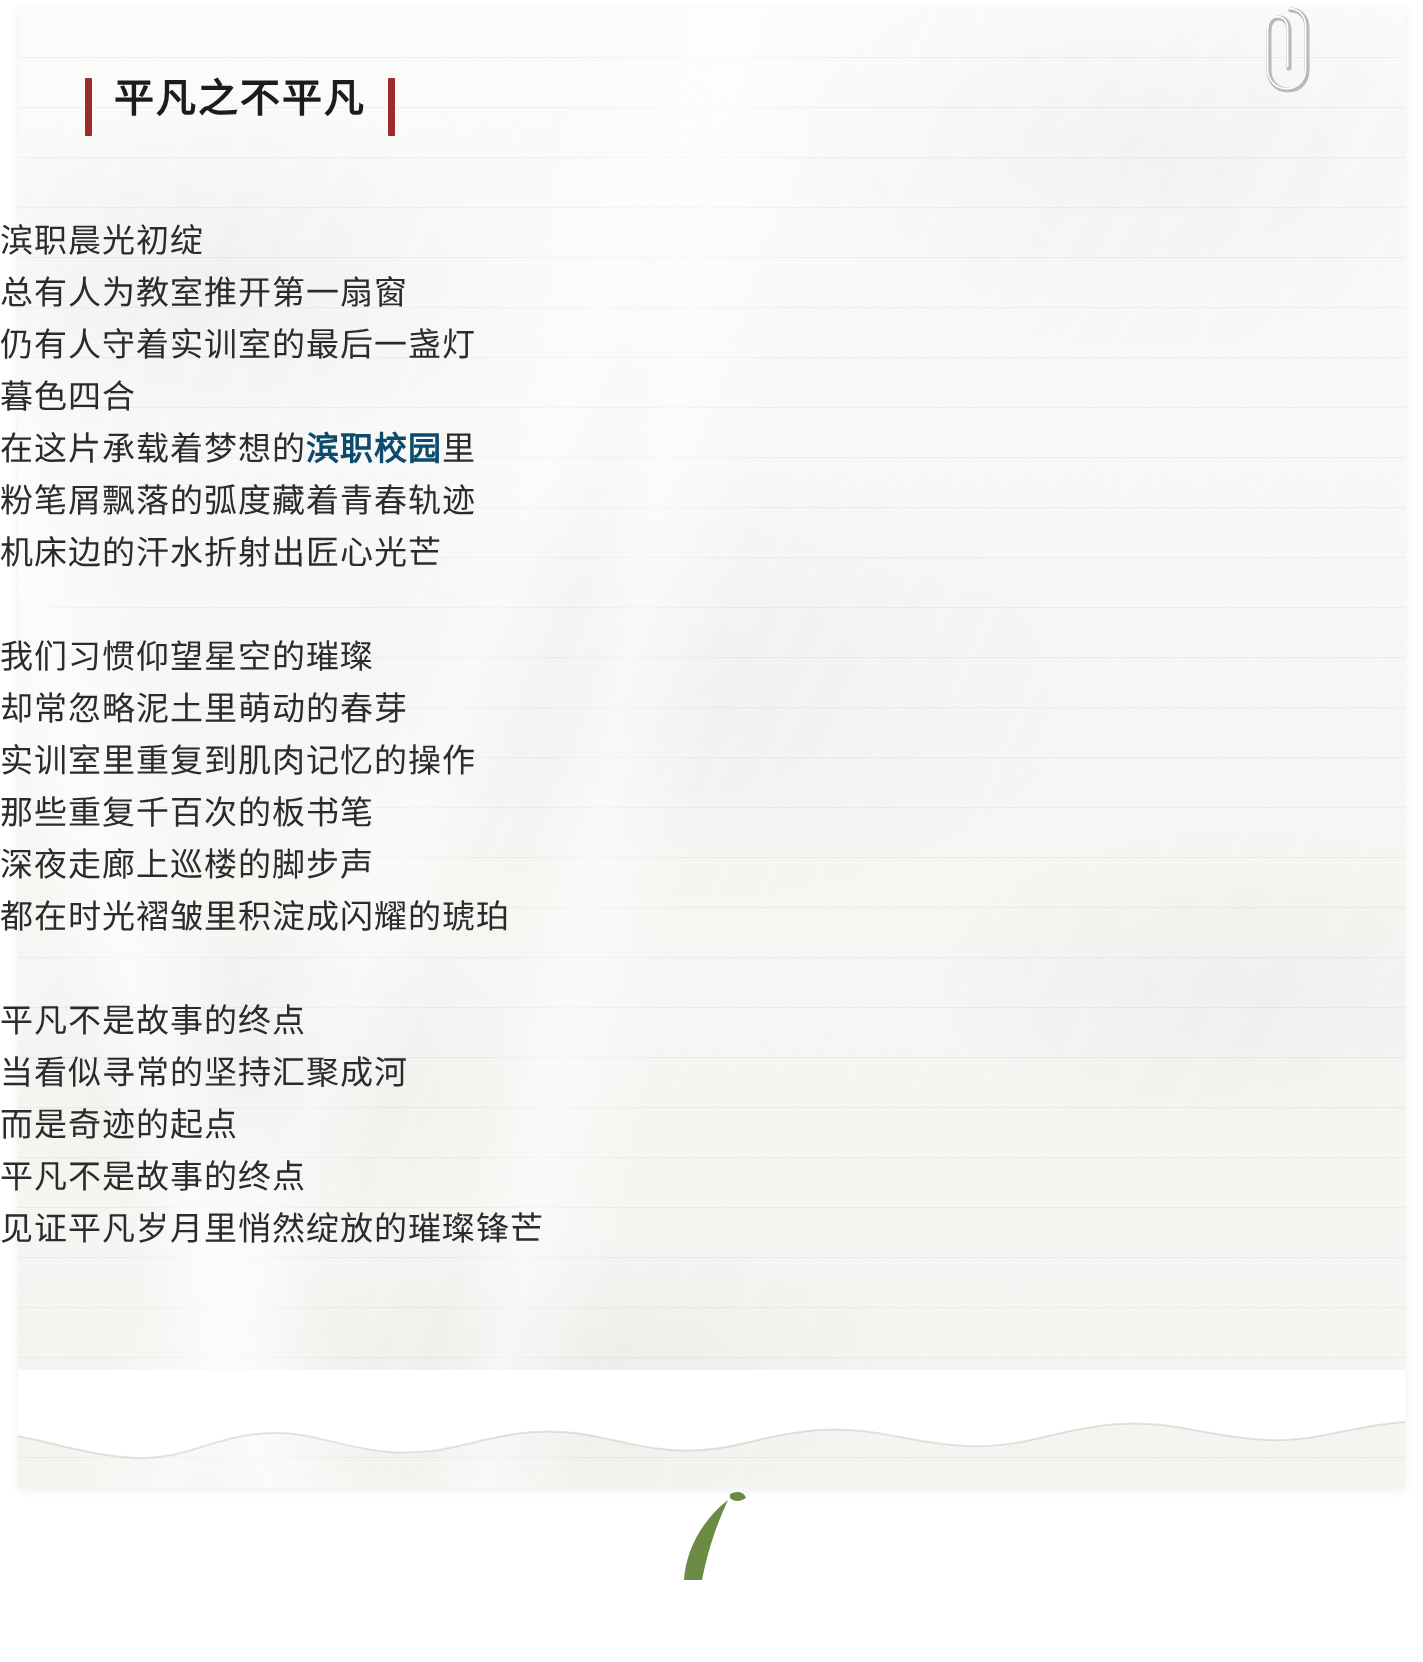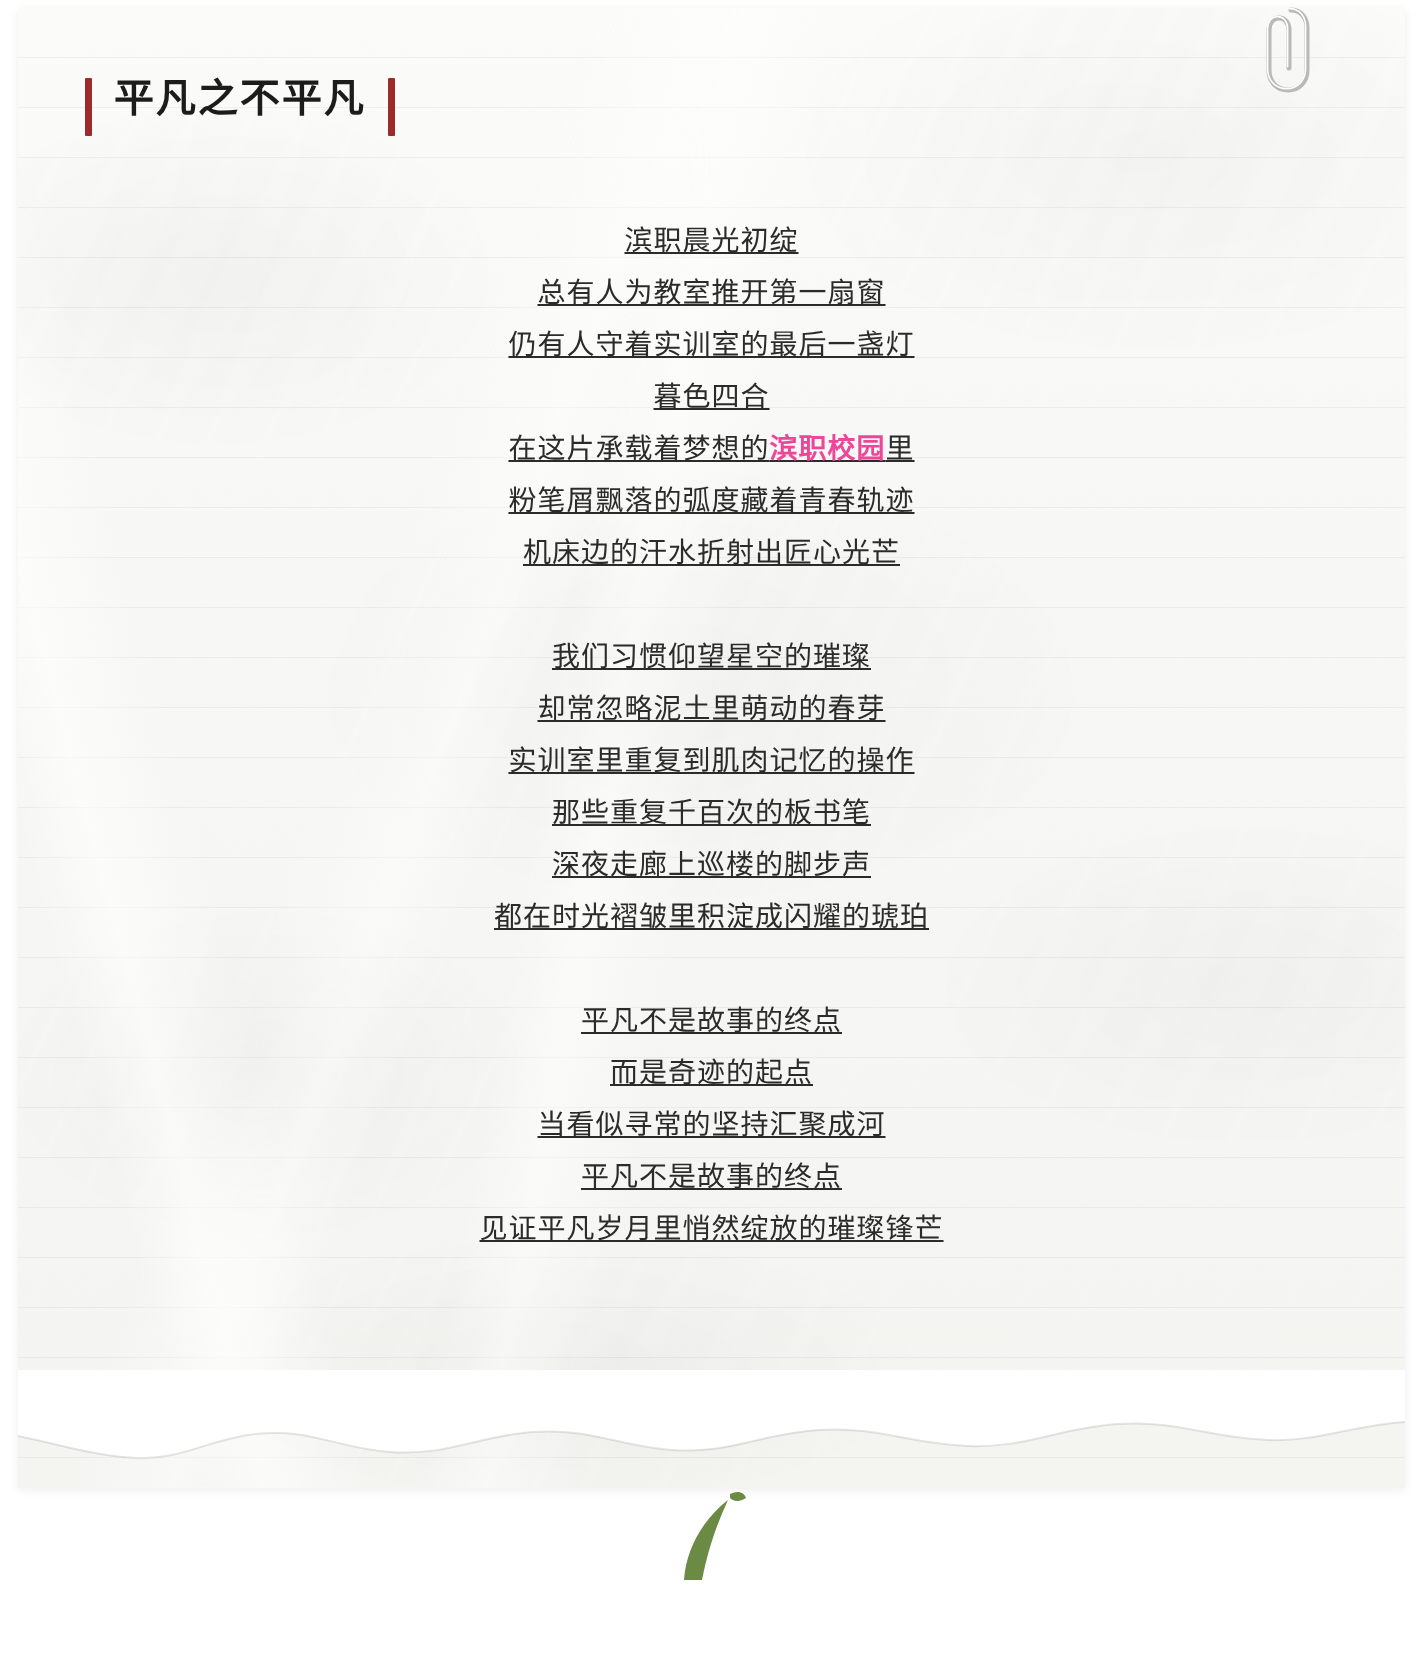--- a/index.html
+++ b/index.html
@@ -109,26 +109,25 @@
     line-height: 1;
     white-space: nowrap;
   }
 
   
   .poem {
     position: absolute;
     left: 0;
     right: 0;
     top: 215px;
-    text-align: center;
+    text-align: left;
     color: #2b2b2b;
-    font-size: 28px;
+    font-size: 33px;
     line-height: 52px;
     letter-spacing: 1px;
-    text-decoration: underline;
   }
   .stanza { margin: 0 0 52px 0; }
   .stanza:last-child { margin-bottom: 0; }
   .line { white-space: nowrap; }
   .hl {
     color: #2f7d54;
     font-weight: 700;
   }
 
   
@@ -184,36 +183,36 @@
   <span class="title-text">平凡之不平凡</span>
   <span class="title-bar"></span>
 </div>
 
 <div class="poem" id="poem-body">
     <div class="stanza">
       <div class="line">滨职晨光初绽</div>
       <div class="line">总有人为教室推开第一扇窗</div>
       <div class="line">仍有人守着实训室的最后一盏灯</div>
       <div class="line">暮色四合</div>
-      <div class="line"><span>在这片承载着梦想的</span><span class="hl" style="color: #ec4899;">滨职校园</span><span>里</span></div>
+      <div class="line"><span>在这片承载着梦想的</span><span class="hl" style="color: #0c4a6e;">滨职校园</span><span>里</span></div>
       <div class="line">粉笔屑飘落的弧度藏着青春轨迹</div>
       <div class="line">机床边的汗水折射出匠心光芒</div>
     </div>
     <div class="stanza">
       <div class="line">我们习惯仰望星空的璀璨</div>
       <div class="line">却常忽略泥土里萌动的春芽</div>
       <div class="line">实训室里重复到肌肉记忆的操作</div>
       <div class="line">那些重复千百次的板书笔</div>
       <div class="line">深夜走廊上巡楼的脚步声</div>
       <div class="line">都在时光褶皱里积淀成闪耀的琥珀</div>
     </div>
     <div class="stanza">
       <div class="line">平凡不是故事的终点</div>
+      <div class="line">当看似寻常的坚持汇聚成河</div>
       <div class="line">而是奇迹的起点</div>
-      <div class="line">当看似寻常的坚持汇聚成河</div>
       <div class="line">平凡不是故事的终点</div>
       <div class="line">见证平凡岁月里悄然绽放的璀璨锋芒</div>
     </div>
   </div>
 
 <svg class="sprout" viewBox="0 0 96 104">
   <path d="M20,100 C22,70 38,40 64,20 C52,46 44,70 38,100 Z" fill="#6b8a43"></path>
   <path d="M66,14 C74,10 80,12 82,18 C76,22 70,22 66,18 Z" fill="#6b8a43"></path>
 </svg>
 

